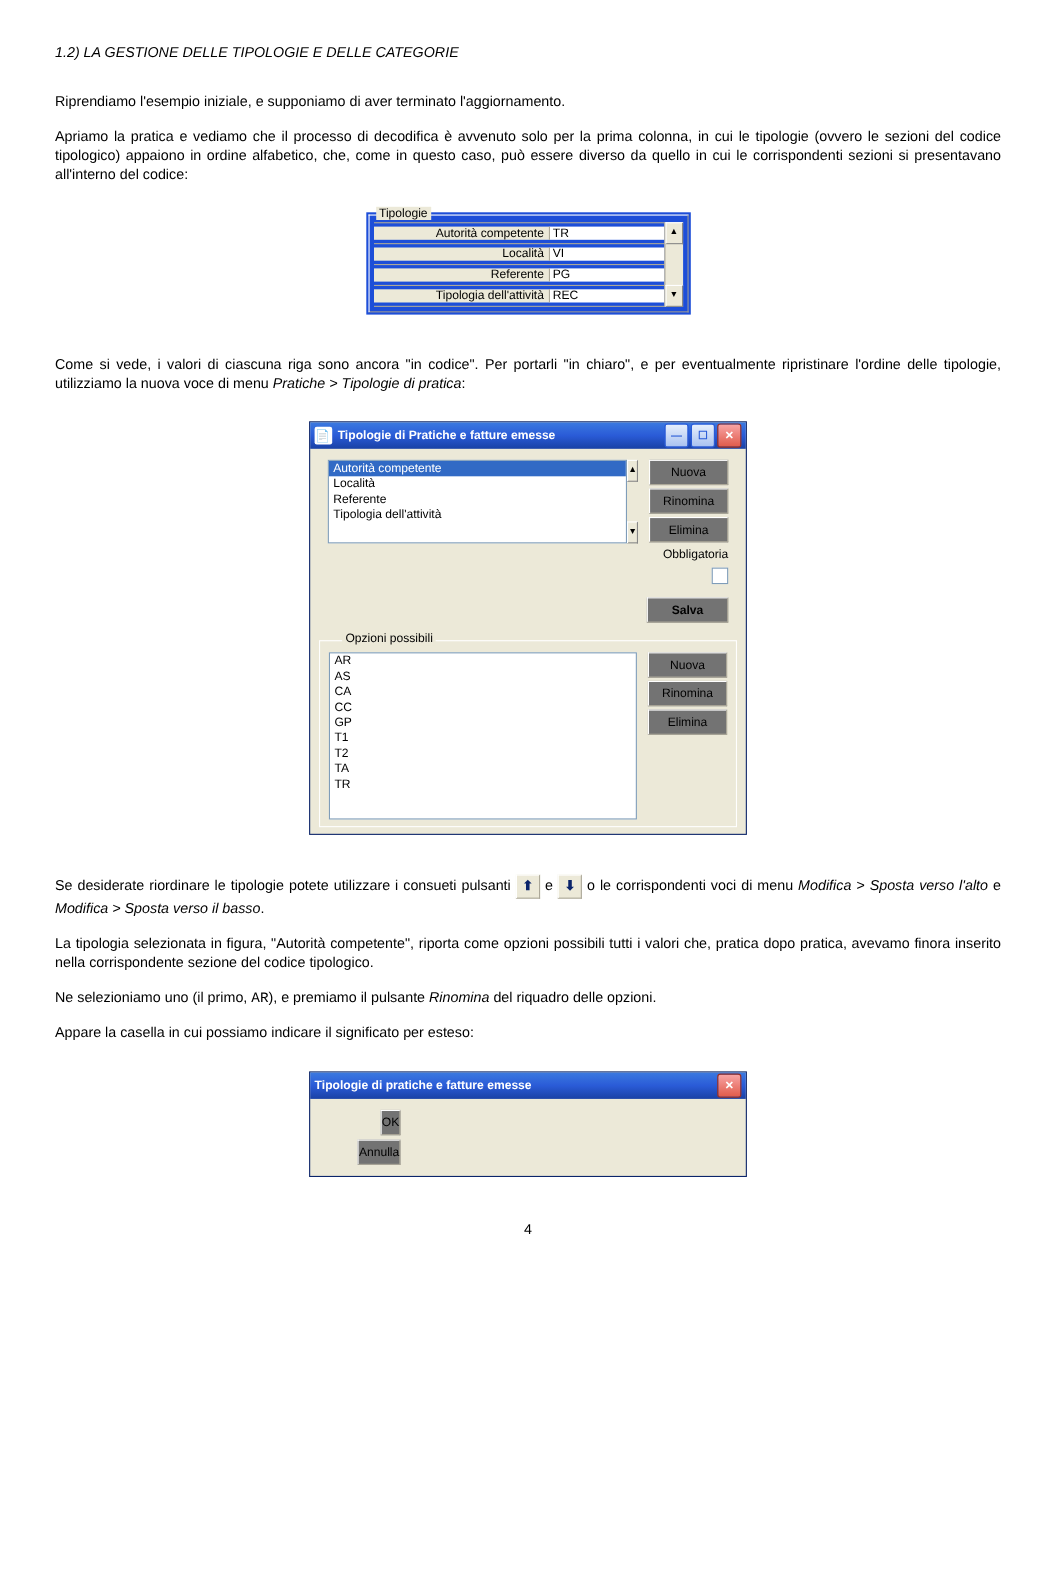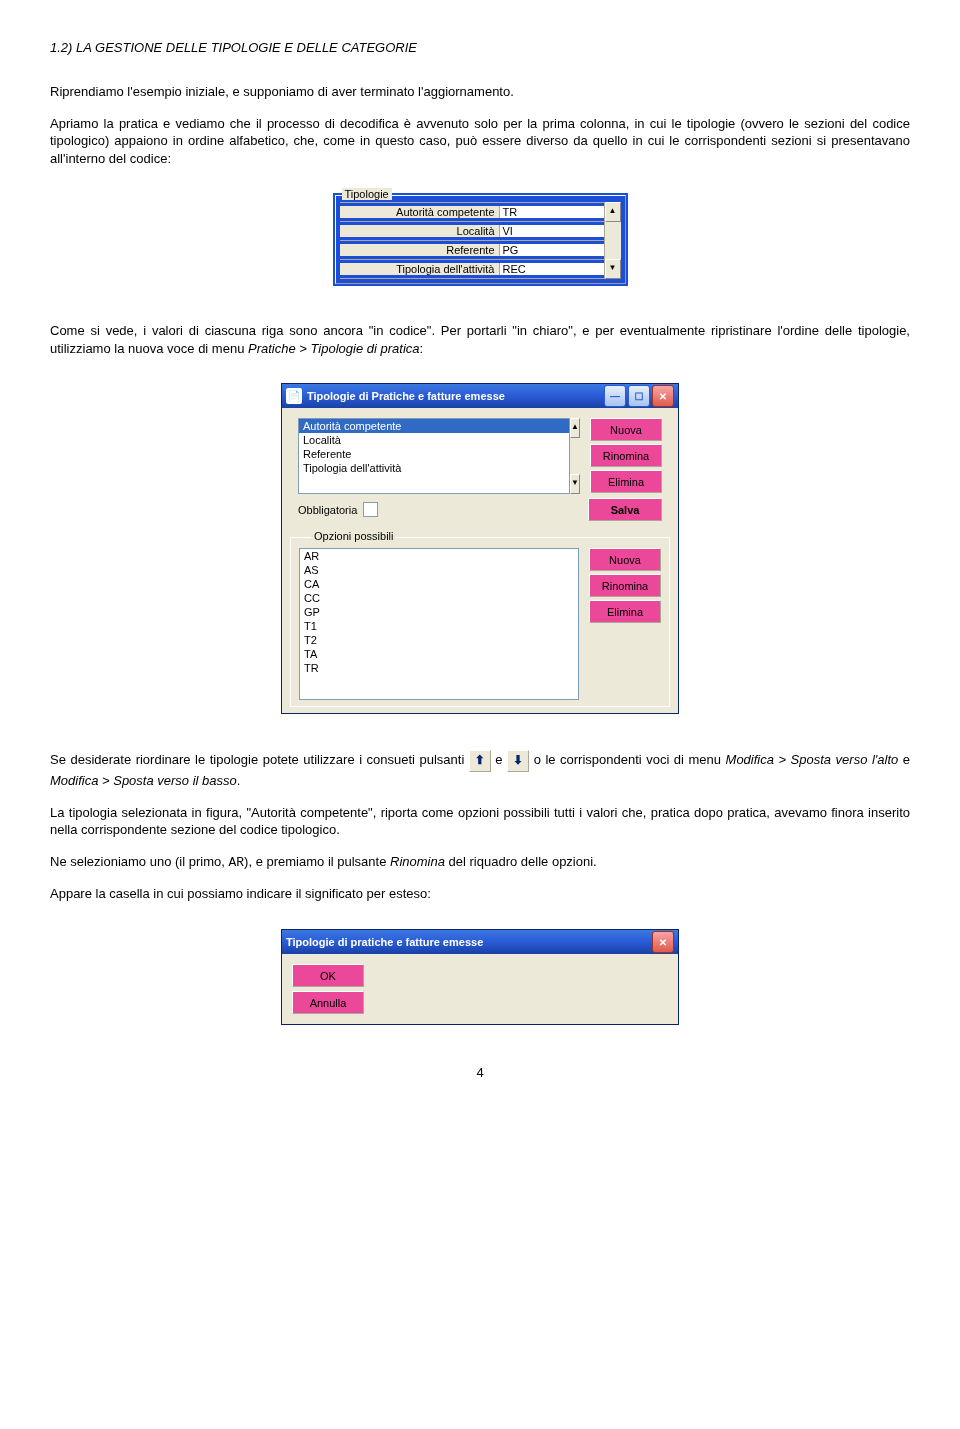--- a/index.html
+++ b/index.html
@@ -168,36 +168,37 @@
     justify-content: space-between;
   }
   .btn-col {
     display: flex;
     flex-direction: column;
     gap: 3px;
     width: 72px;
   }
   .btn {
     height: 21px;
-    background: #ec4899;
+    background: #737373;
     border: 1px solid #aca899;
     border-top-color: #fff;
     border-left-color: #fff;
     font-size: 11px;
     display: flex;
     align-items: center;
     justify-content: center;
     font-family: Tahoma, sans-serif;
   }
   .checkbox-row {
     display: flex;
-    align-items: center;
+    align-items: flex-end;
     justify-content: center;
     gap: 6px;
     margin: 4px 0;
+    flex-direction: column;
   }
   .checkbox-row .cb {
     width: 13px; height: 13px; background: #fff; border: 1px solid #7f9db9;
   }
   .bottom-btn { margin: 6px 8px 8px 8px; display:flex; justify-content:flex-end; }
 
   .arrow-icon {
     display: inline-block;
     width: 20px;
     height: 20px;
@@ -221,21 +222,21 @@
     border: 1px solid #0a246a;
     font-family: Tahoma, sans-serif;
     font-size: 11px;
   }
   .dialog-body {
     padding: 10px 10px 10px 10px;
     display: flex;
     gap: 12px;
   }
   .dialog-left { flex: 1; }
-  .dialog-btns { width: 72px; display:flex; flex-direction:column; gap:4px; }
+  .dialog-btns { width: 72px; display:flex; flex-direction:column; gap:4px;align-items:flex-end; }
   .textinput {
     width: 100%;
     height: 20px;
     border: 1px solid #7f9db9;
     background: #fff;
     padding: 2px 4px;
     font-family: Tahoma, sans-serif;
     font-size: 11px;
     box-sizing: border-box;
   }

